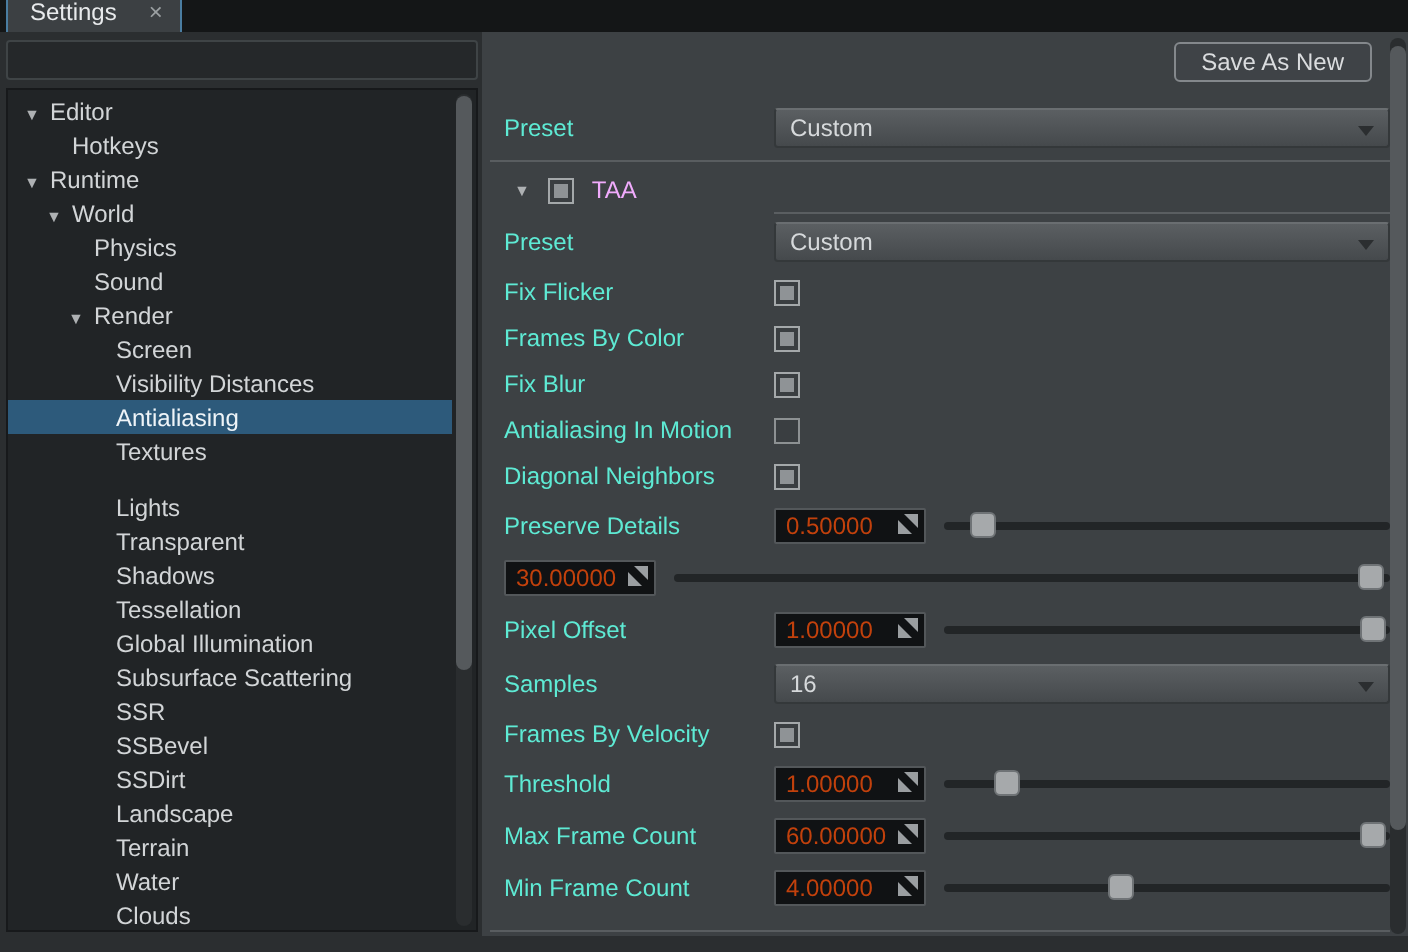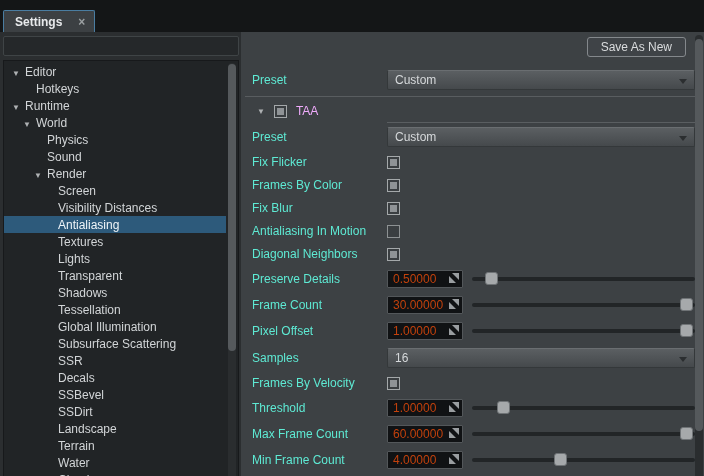--- a/index.html
+++ b/index.html
@@ -5,21 +5,21 @@
   * { box-sizing: border-box; margin: 0; padding: 0; }
   html,body { width:704px; height:476px; overflow:hidden; }
   body {
     font-family: "Liberation Sans", "DejaVu Sans", sans-serif;
     font-size: 12px;
     background: #2b2e30;
     color: #cdd0d2;
     -webkit-font-smoothing: antialiased;
   }
   
-  .tabbar { height:32px; background:#141617; display:flex; align-items:flex-end;font-weight:bold; }
+  .tabbar { height:16px; background:#141617; display:flex; align-items:flex-end; }
   .tab {
     margin-left:3px; height:22px; display:flex; align-items:center;
     padding:0 9px 0 11px; background:#3c4043;
     border:1px solid #4a7da1; border-bottom:none;
     border-radius:2px 2px 0 0; color:#e8eaec; cursor:default;
   }
   .tab-title { margin-right:16px; }
   .tab-close { color:#9ba0a2; font-size:12px; line-height:1; cursor:pointer; }
   
   .content { display:flex; height:452px; }
@@ -153,21 +153,21 @@
             <span>Visibility Distances</span>
           </div>
           <div class="tree-item selected" style="padding-left: 41px;">
             <span class="tw"></span>
             <span>Antialiasing</span>
           </div>
           <div class="tree-item" style="padding-left: 41px;">
             <span class="tw"></span>
             <span>Textures</span>
           </div>
-          <div class="tree-item" style="padding-left: 41px;">
+          <div class="tree-item" style="padding-left: 41px; margin-top: 11px;">
             <span class="tw"></span>
             <span>Lights</span>
           </div>
           <div class="tree-item" style="padding-left: 41px;">
             <span class="tw"></span>
             <span>Transparent</span>
           </div>
           <div class="tree-item" style="padding-left: 41px;">
             <span class="tw"></span>
             <span>Shadows</span>
@@ -180,24 +180,20 @@
             <span class="tw"></span>
             <span>Global Illumination</span>
           </div>
           <div class="tree-item" style="padding-left: 41px;">
             <span class="tw"></span>
             <span>Subsurface Scattering</span>
           </div>
           <div class="tree-item" style="padding-left: 41px;">
             <span class="tw"></span>
             <span>SSR</span>
-          </div>
-          <div class="tree-item" style="padding-left: 41px;">
-            <span class="tw"></span>
-            <span>Decals</span>
           </div>
           <div class="tree-item" style="padding-left: 41px;">
             <span class="tw"></span>
             <span>SSBevel</span>
           </div>
           <div class="tree-item" style="padding-left: 41px;">
             <span class="tw"></span>
             <span>SSDirt</span>
           </div>
           <div class="tree-item" style="padding-left: 41px;">
@@ -299,21 +295,20 @@
                     <polygon points="0,3 0,10 7,10" fill="#9a9ea1"></polygon>
                   </svg></span>
               </span>
               <div class="slider">
                 <div class="track"></div>
                 <div class="handle" style="left: calc(6% - 0.8px);"></div>
               </div>
             </div>
           </div>
           <div class="row row-sl">
-            <span class="lbl">Frame Count</span>
             <div class="ctrl">
               <span class="spin">
                 <span class="spin-val">30.00000</span>
                 <span class="spin-ico"><svg width="10" height="10" viewBox="0 0 10 10">
                     <polygon points="3,0 10,0 10,7" fill="#9a9ea1"></polygon>
                     <polygon points="0,3 0,10 7,10" fill="#9a9ea1"></polygon>
                   </svg></span>
               </span>
               <div class="slider">
                 <div class="track"></div>

